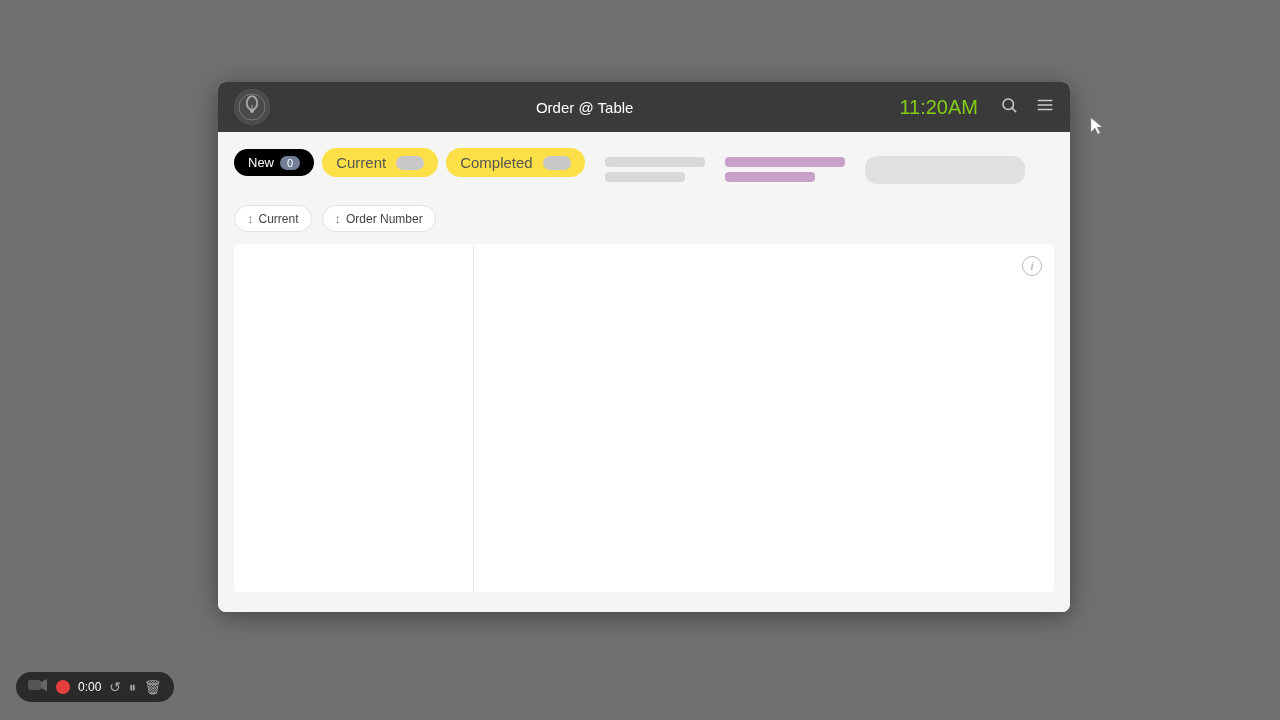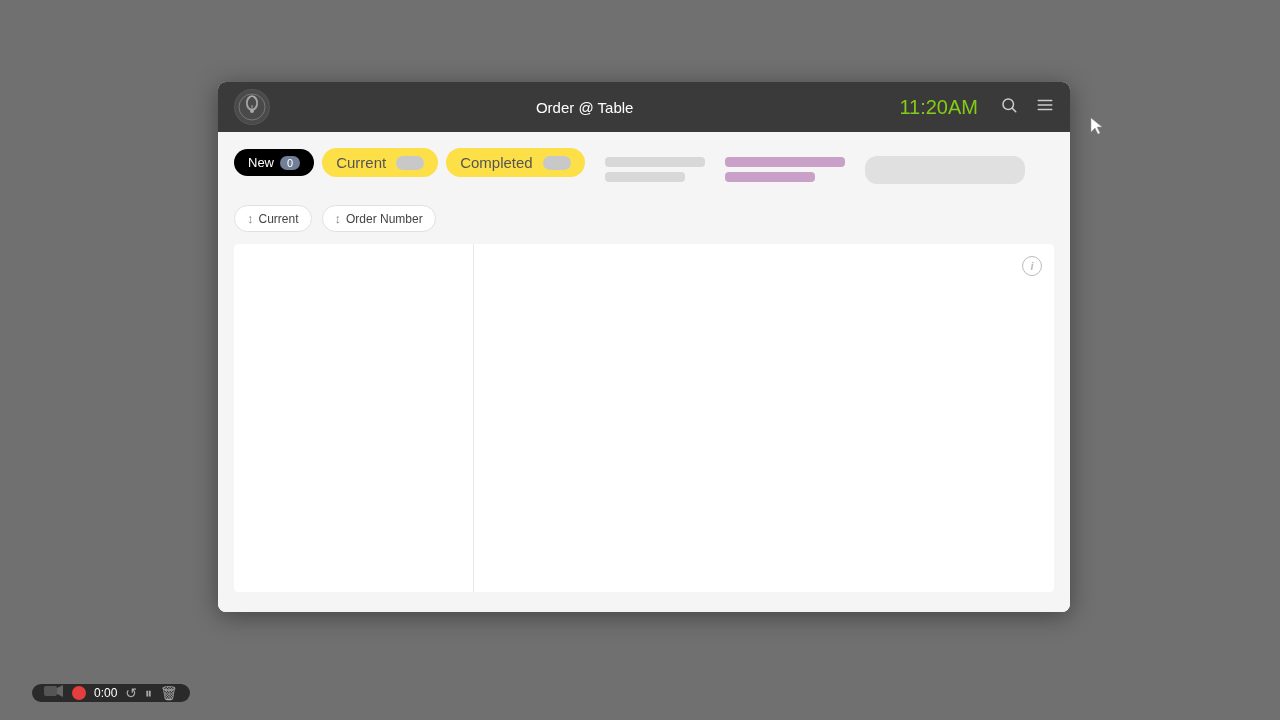--- a/index.html
+++ b/index.html
@@ -218,27 +218,27 @@
       font-size: 11px;
       font-style: italic;
       font-weight: bold;
       cursor: pointer;
     }
 
     
     .bottom-bar {
       position: absolute;
       bottom: 18px;
-      left: 32px;
+      left: 16px;
       display: flex;
       align-items: center;
       gap: 8px;
       background: #2a2a2a;
       border-radius: 24px;
-      padding: 0 12px;
+      padding: 6px 12px;
     }
 
     .bb-record {
       width: 14px;
       height: 14px;
       background: #e53e3e;
       border-radius: 50%;
     }
 
     .bb-time {

